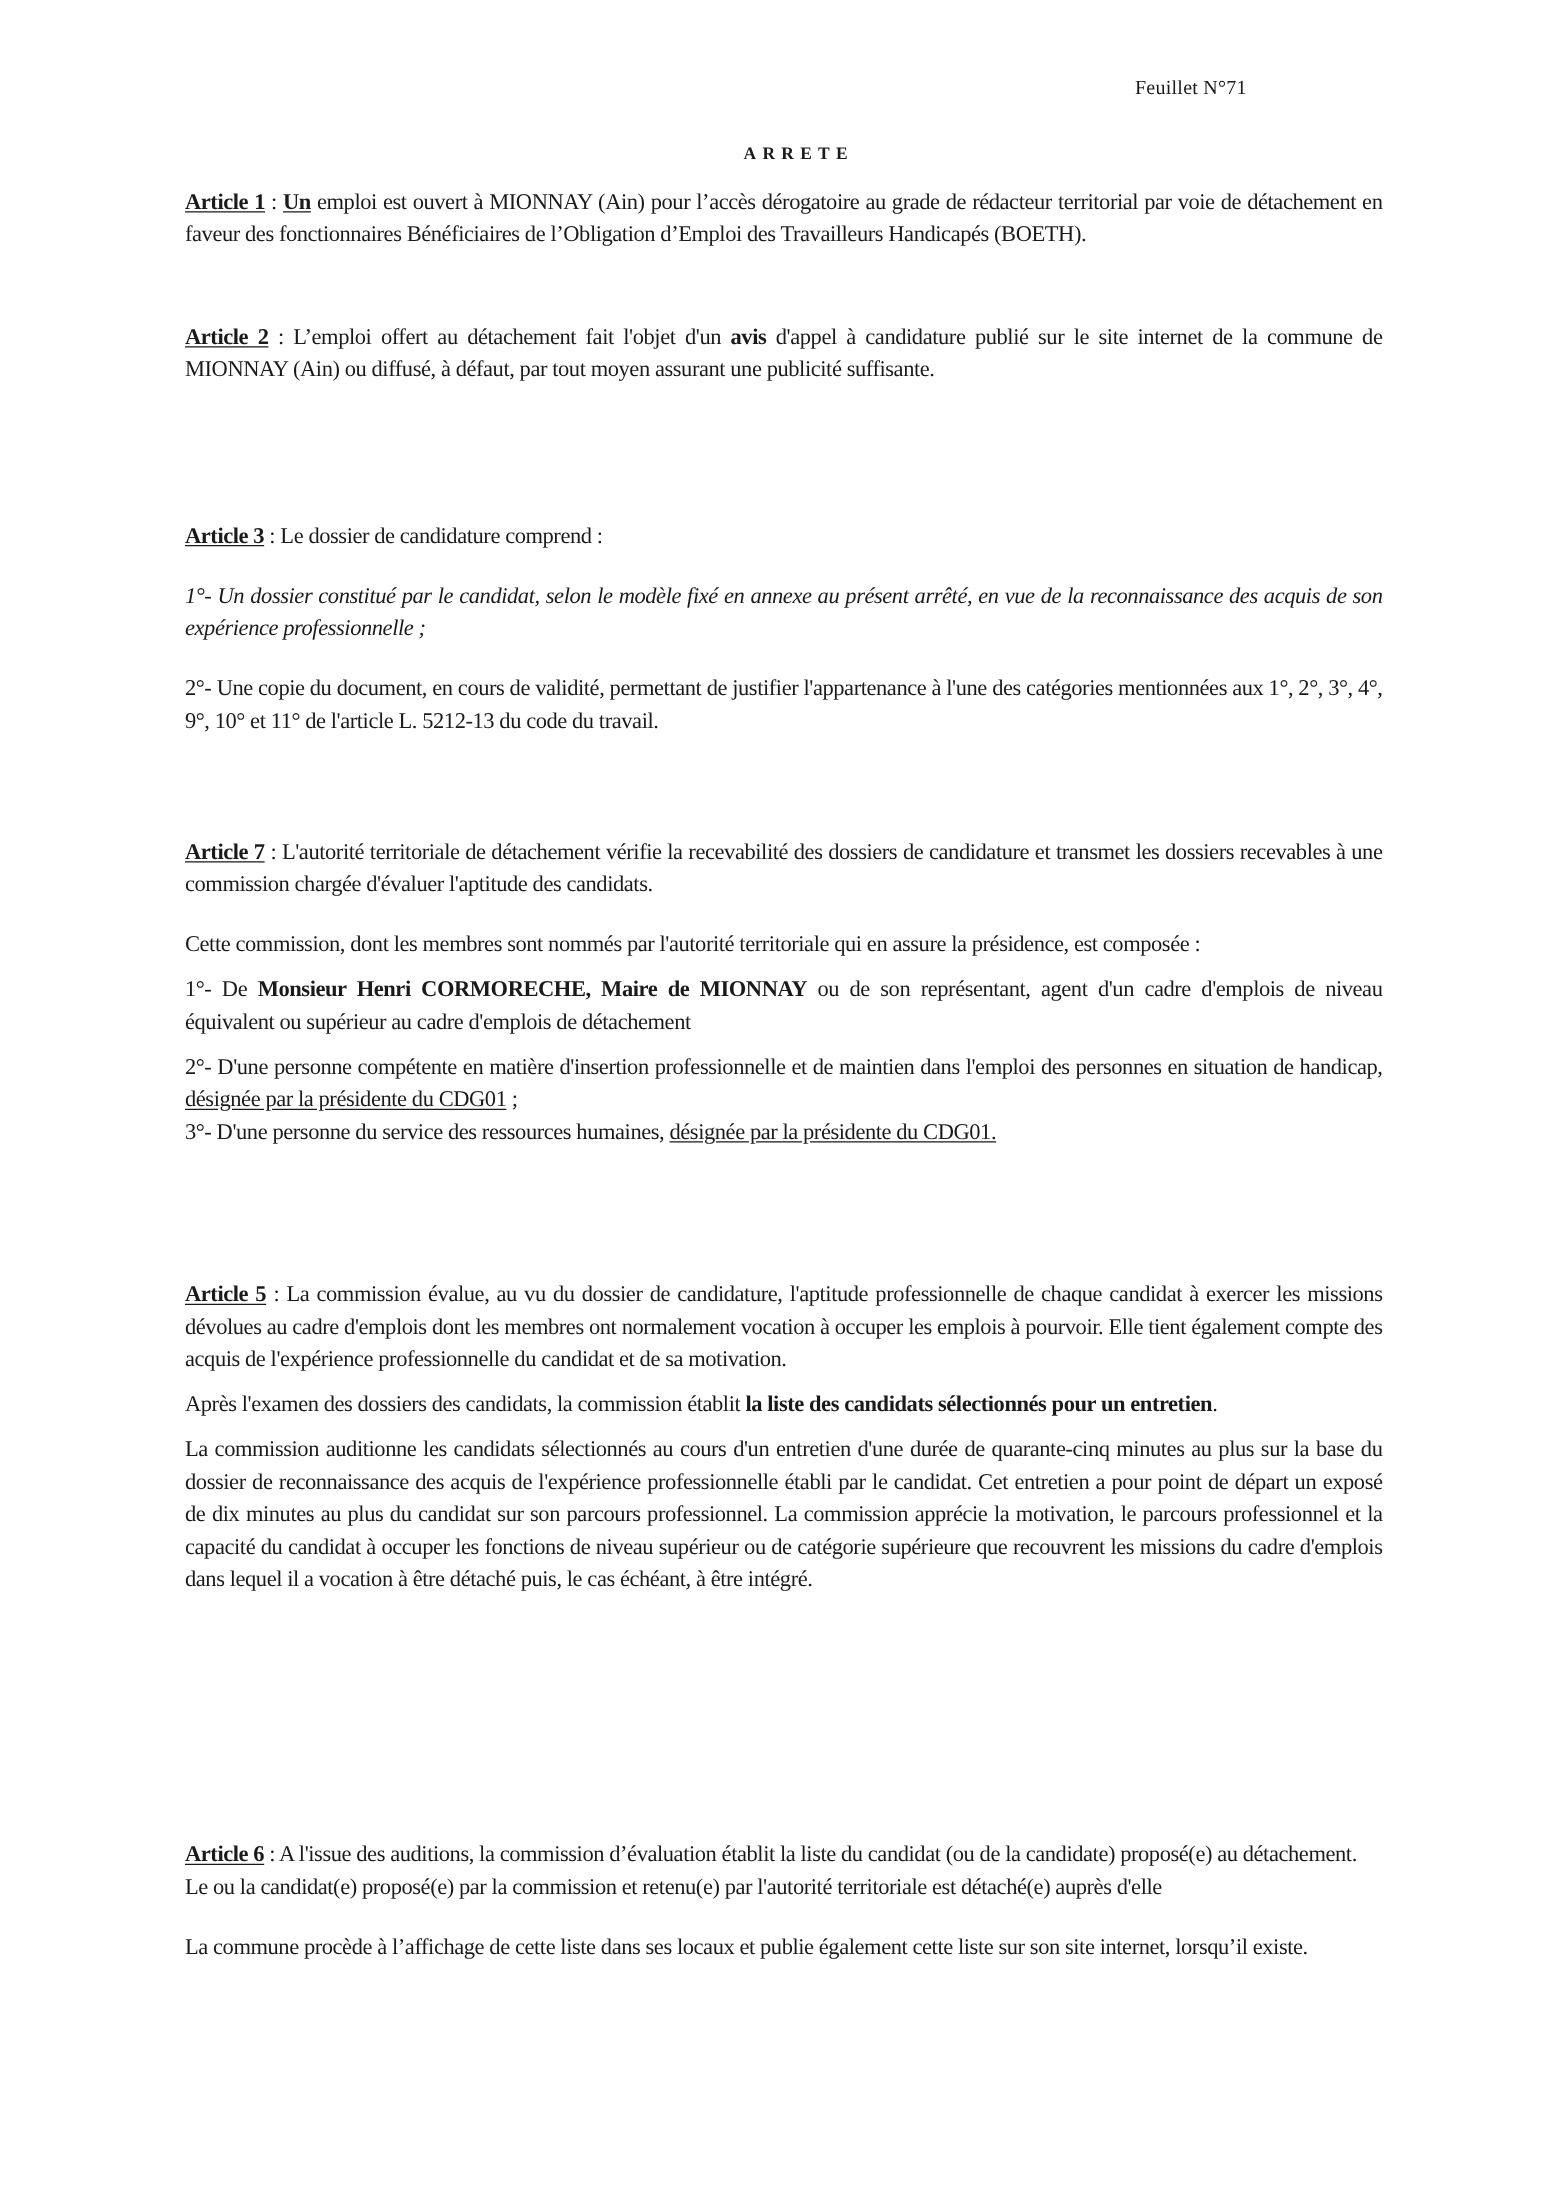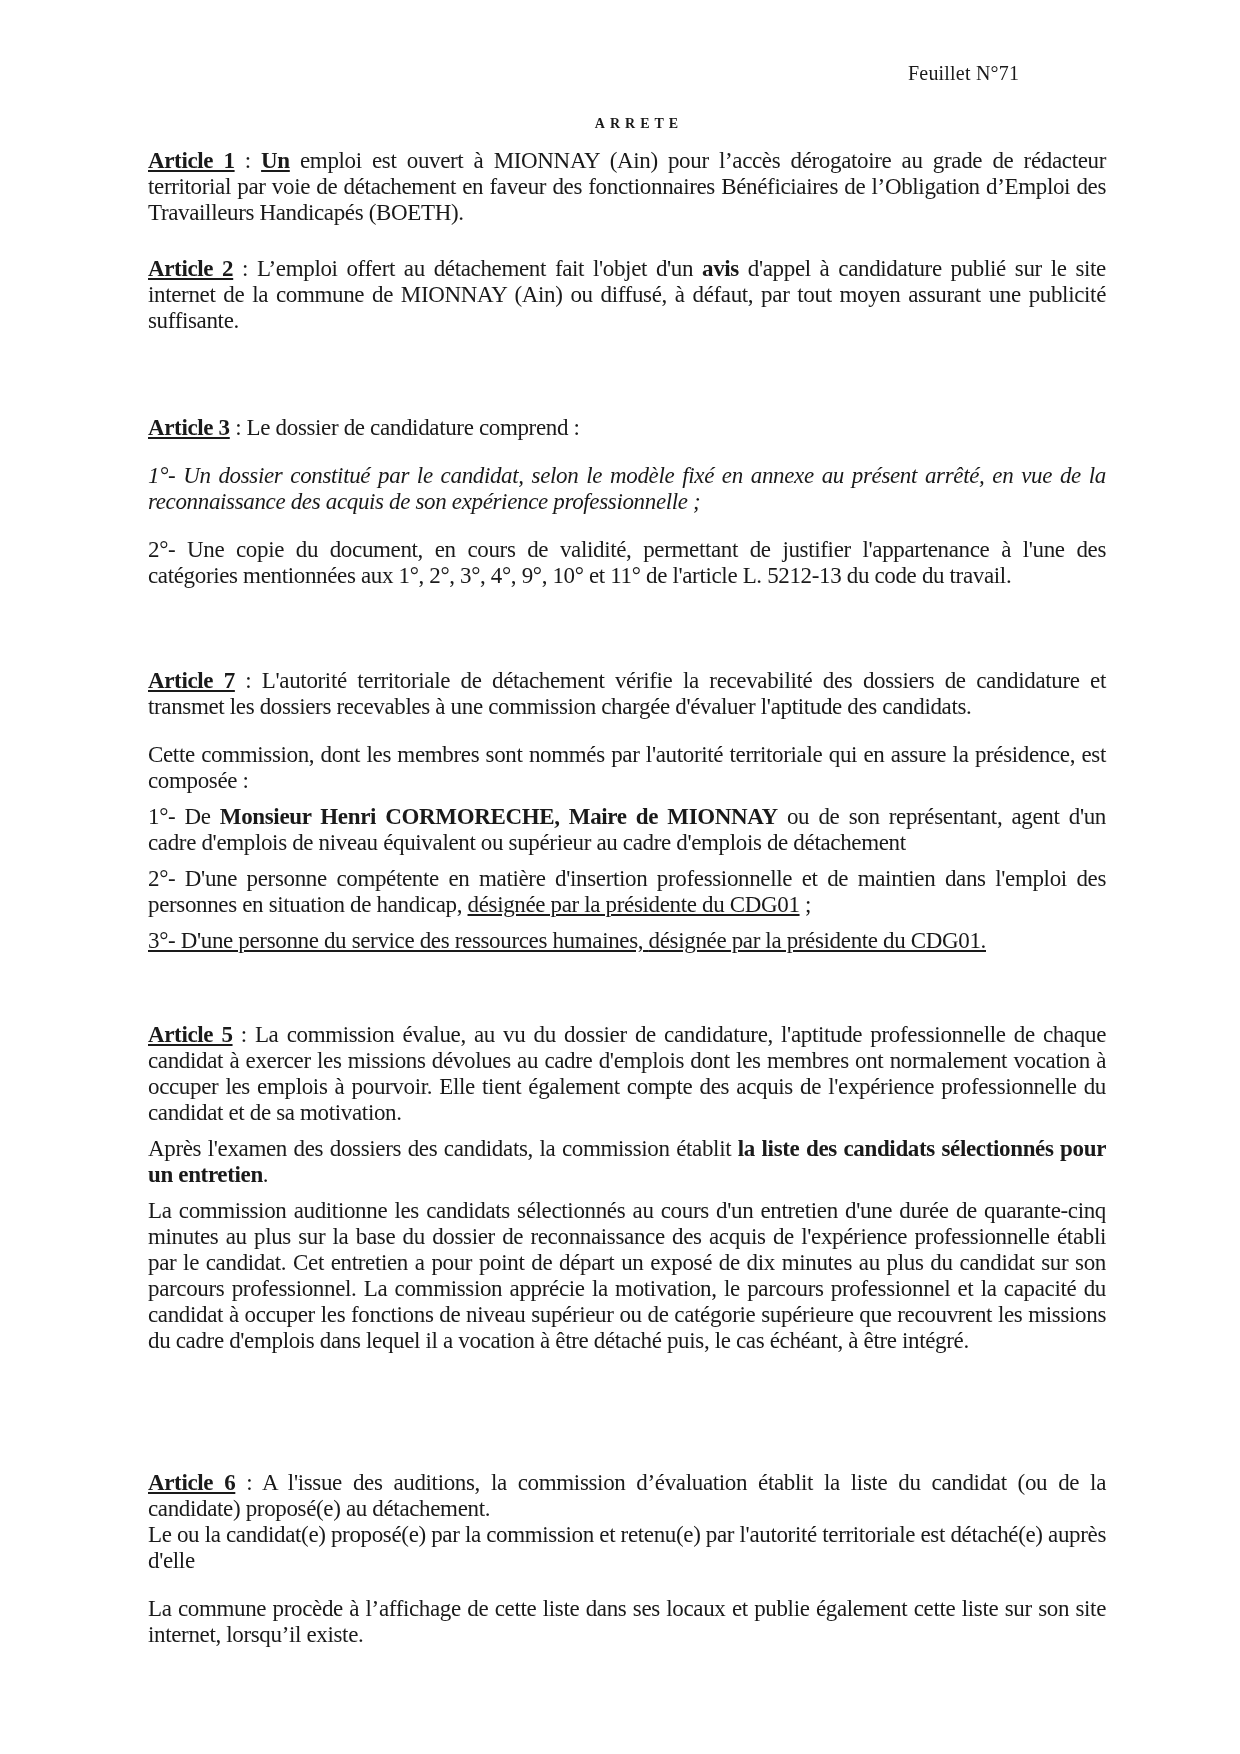--- a/index.html
+++ b/index.html
@@ -4,28 +4,28 @@
   <style>
     html, body { margin: 0; padding: 0; background: #ffffff; }
     body {
       width: 1240px; height: 1754px; position: relative; overflow: hidden;
       font-family: "Liberation Serif", "DejaVu Serif", serif;
       color: #1a1a1a;
     }
     .page { position: absolute; left: 0; top: 0; width: 1240px; height: 1754px; }
     .sheet-no {
       position: absolute; left: 908px; top: 62px;
-      font-size: 20px; letter-spacing: 0.2px;
+      font-size: 16px; letter-spacing: 0.2px;
     }
     .title {
       position: absolute; left: 0; width: 1240px; top: 116px;
       text-align: center; font-weight: bold; font-size: 14px; letter-spacing: 5px;
       padding-left: 38px; box-sizing: border-box;
     }
-    .block { position: absolute; left: 148px; width: 958px; font-size: 23px; line-height: 26px; }
+    .block { position: absolute; left: 148px; width: 958px; font-size: 18px; line-height: 26px; }
     .block p { margin: 0; }
     .lbl { font-weight: bold; text-decoration: underline; text-underline-offset: 2px; }
     .cond { font-stretch: condensed; letter-spacing: -0.35px; }
     .u { text-decoration: underline; text-underline-offset: 2px; }
     .b { font-weight: bold; }
     .j { text-align: justify; }
   </style>
 </head>
 <body>
 
@@ -46,21 +46,21 @@
     <p><span class="lbl">Article 3</span><span> : Le dossier de candidature comprend :</span></p>
     <p style="margin-top:22px;font-style:italic;">1°- Un dossier constitué par le candidat, selon le modèle fixé en annexe au présent arrêté, en vue de la reconnaissance des acquis de son expérience professionnelle ;</p>
     <p style="margin-top:22px;">2°- Une copie du document, en cours de validité, permettant de justifier l'appartenance à l'une des catégories mentionnées aux 1°, 2°, 3°, 4°, 9°, 10° et 11° de l'article L. 5212-13 du code du travail.</p>
   </div>
 
   <div class="block cond j" style="top:668px;">
     <p><span class="lbl">Article 7</span><span> : L'autorité territoriale de détachement vérifie la recevabilité des dossiers de candidature et transmet les dossiers recevables à une commission chargée d'évaluer l'aptitude des candidats.</span></p>
     <p style="margin-top:22px;">Cette commission, dont les membres sont nommés par l'autorité territoriale qui en assure la présidence, est composée :</p>
     <p style="margin-top:10px;"><span>1°- De </span><span class="b">Monsieur Henri CORMORECHE, Maire de MIONNAY</span><span> ou de son représentant, agent d'un cadre d'emplois de niveau équivalent ou supérieur au cadre d'emplois de détachement</span></p>
     <p style="margin-top:10px;"><span>2°- D'une personne compétente en matière d'insertion professionnelle et de maintien dans l'emploi des personnes en situation de handicap, </span><span class="u">désignée par la présidente du CDG01</span><span> ;</span></p>
-    <p style="margin-top:10px;text-decoration:underline;"><span>3°- D'une personne du service des ressources humaines, </span><span class="u">désignée par la présidente du CDG01.</span></p>
+    <p style="margin-top:0;"><span>3°- D'une personne du service des ressources humaines, </span><span class="u">désignée par la présidente du CDG01.</span></p>
   </div>
 
   <div class="block cond j" style="top:1022px;">
     <p><span class="lbl">Article 5</span><span> : La commission évalue, au vu du dossier de candidature, l'aptitude professionnelle de chaque candidat à exercer les missions dévolues au cadre d'emplois dont les membres ont normalement vocation à occuper les emplois à pourvoir. Elle tient également compte des acquis de l'expérience professionnelle du candidat et de sa motivation.</span></p>
     <p style="margin-top:10px;"><span>Après l'examen des dossiers des candidats, la commission établit </span><span class="b">la liste des candidats sélectionnés pour un entretien</span><span>.</span></p>
     <p style="margin-top:10px;">La commission auditionne les candidats sélectionnés au cours d'un entretien d'une durée de quarante-cinq minutes au plus sur la base du dossier de reconnaissance des acquis de l'expérience professionnelle établi par le candidat. Cet entretien a pour point de départ un exposé de dix minutes au plus du candidat sur son parcours professionnel. La commission apprécie la motivation, le parcours professionnel et la capacité du candidat à occuper les fonctions de niveau supérieur ou de catégorie supérieure que recouvrent les missions du cadre d'emplois dans lequel il a vocation à être détaché puis, le cas échéant, à être intégré.</p>
   </div>
 
   <div class="block cond j" style="top:1470px;">
     <p><span class="lbl">Article 6</span><span> : A l'issue des auditions, la commission d’évaluation établit la liste du candidat (ou de la candidate) proposé(e) au détachement.</span></p>

